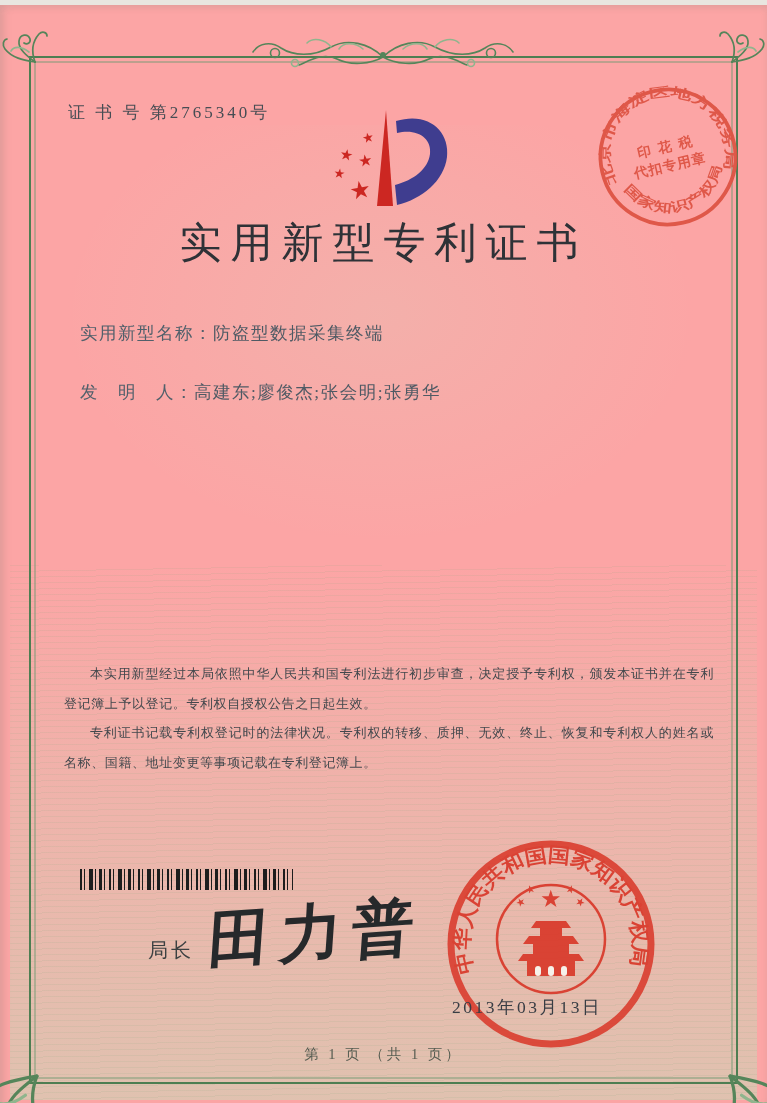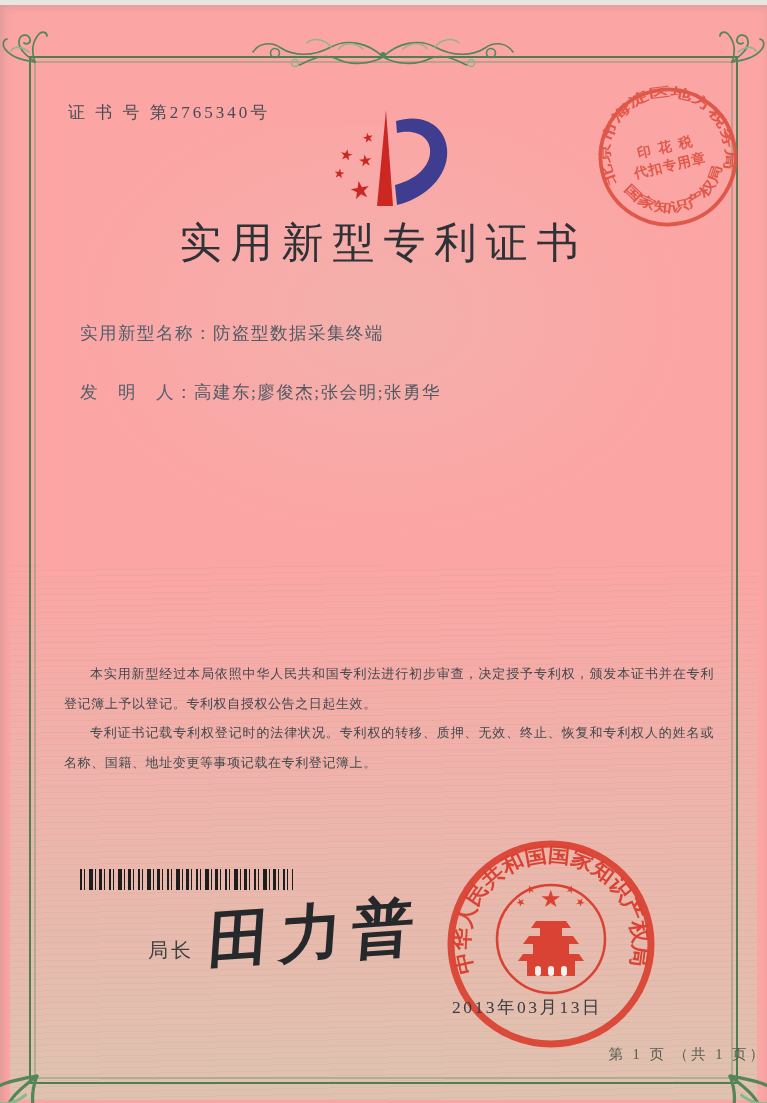--- a/index.html
+++ b/index.html
@@ -66,21 +66,21 @@
     font-size:62px;color:#26292b;font-weight:bold;
     transform:rotate(-4deg) skewX(-8deg);
     letter-spacing:10px;
   }
   .seal{position:absolute;left:444px;top:832px;opacity:0.93;}
   .seal-date{
     position:absolute;left:452px;top:990px;
     font-size:17.5px;letter-spacing:2.5px;color:#383d44;z-index:5;
   }
   .footer{
-    position:absolute;left:0;right:0;top:1040px;text-align:right;
+    position:absolute;left:0;right:0;top:1040px;text-align:center;
     font-size:14.5px;letter-spacing:3px;color:#555c51;
   }
 </style>
 </head>
 <body>
 
 <div class="page">
 
   <div class="tint-mid"></div>
   <div class="guilloche"></div>

